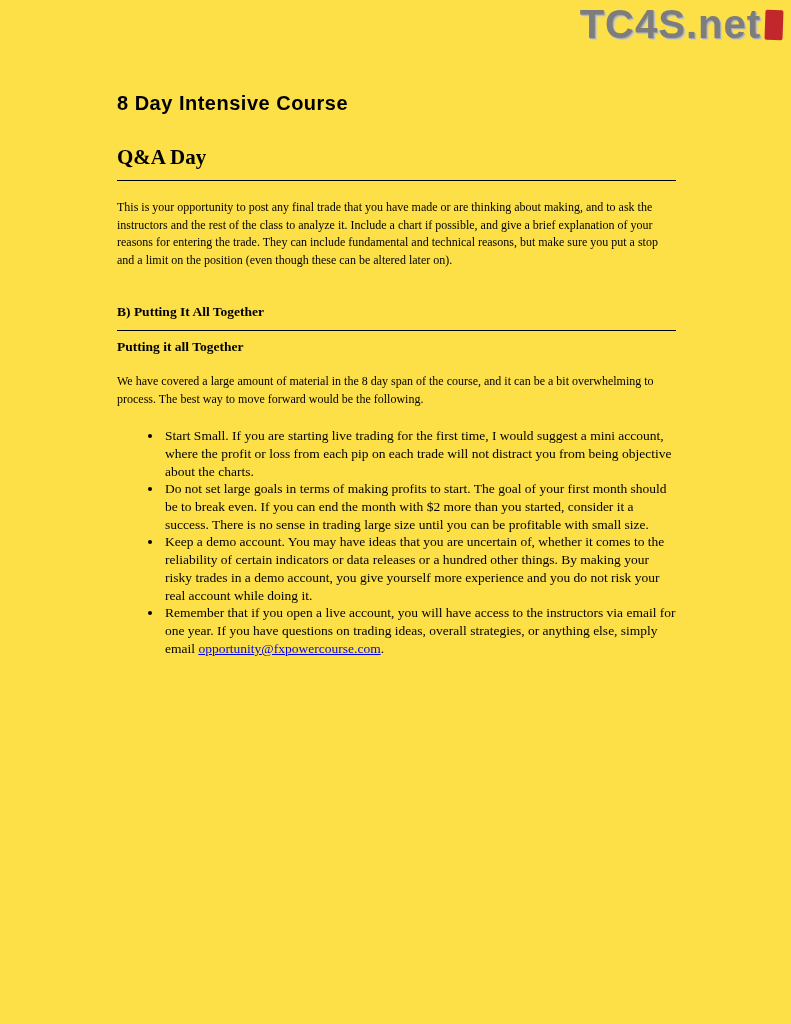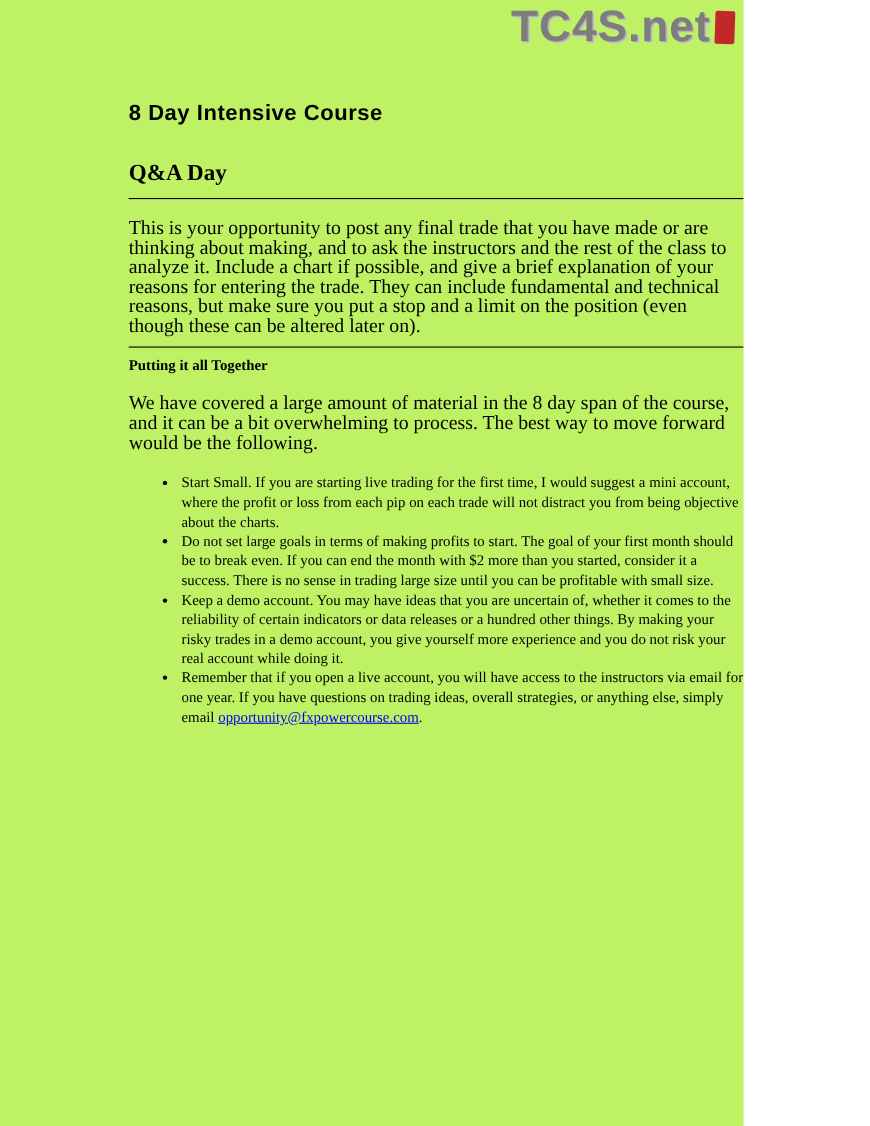--- a/index.html
+++ b/index.html
@@ -2,23 +2,23 @@
 <html><head>
 <meta charset="utf-8">
 <style>
   html, body {
     margin: 0;
     padding: 0;
     background: #ffffff;
   }
   .page {
     position: relative;
-    width: 676px;
+    width: 791px;
     height: 1024px;
-    background: #bef264;
+    background: #fde047;
     overflow: hidden;
     font-family: "Liberation Serif", serif;
     color: #000000;
   }
 
   
   .tc4s {
     position: absolute;
     top: 2px;
     right: 8px;
@@ -74,21 +74,21 @@
     border-top: 1px solid #000000;
     height: 0;
   }
   h4.section-subheading {
     margin: 8px 0 0 0;
     font-size: 13.5px;
     font-weight: bold;
   }
   p.body-text {
     margin: 18px 0 0 0;
-    font-size: 18px;
+    font-size: 12px;
     line-height: 17.7px;
   }
   .section-b { margin-top: 42px; }
   ul.bullet-list {
     margin: 19px 0 0 0;
     padding-left: 46px;
     font-size: 13.5px;
     line-height: 17.7px;
   }
   ul.bullet-list li {
@@ -158,20 +158,21 @@
 
   <div class="content">
 
     <h1 class="doc-title">8 Day Intensive Course</h1>
 
     <h2 class="doc-subtitle">Q&amp;A Day</h2>
 
     <hr class="section-rule">
     <p class="body-text">This is your opportunity to post any final trade that you have made or are thinking about making, and to ask the instructors and the rest of the class to analyze it. Include a chart if possible, and give a brief explanation of your reasons for entering the trade. They can include fundamental and technical reasons, but make sure you put a stop and a limit on the position (even though these can be altered later on).</p>
 
+    <h3 class="section-heading section-b">B) Putting It All Together</h3>
     <hr class="section-rule">
     <h4 class="section-subheading">Putting it all Together</h4>
     <p class="body-text">We have covered a large amount of material in the 8 day span of the course, and it can be a bit overwhelming to process. The best way to move forward would be the following.</p>
 
     <ul class="bullet-list">
       <li>
         <span>Start Small. If you are starting live trading for the first time, I would suggest a mini account, where the profit or loss from each pip on each trade will not distract you from being objective about the charts.</span>
       </li>
       <li>
         <span>Do not set large goals in terms of making profits to start. The goal of your first month should be to break even. If you can end the month with $2 more than you started, consider it a success. There is no sense in trading large size until you can be profitable with small size.</span>

